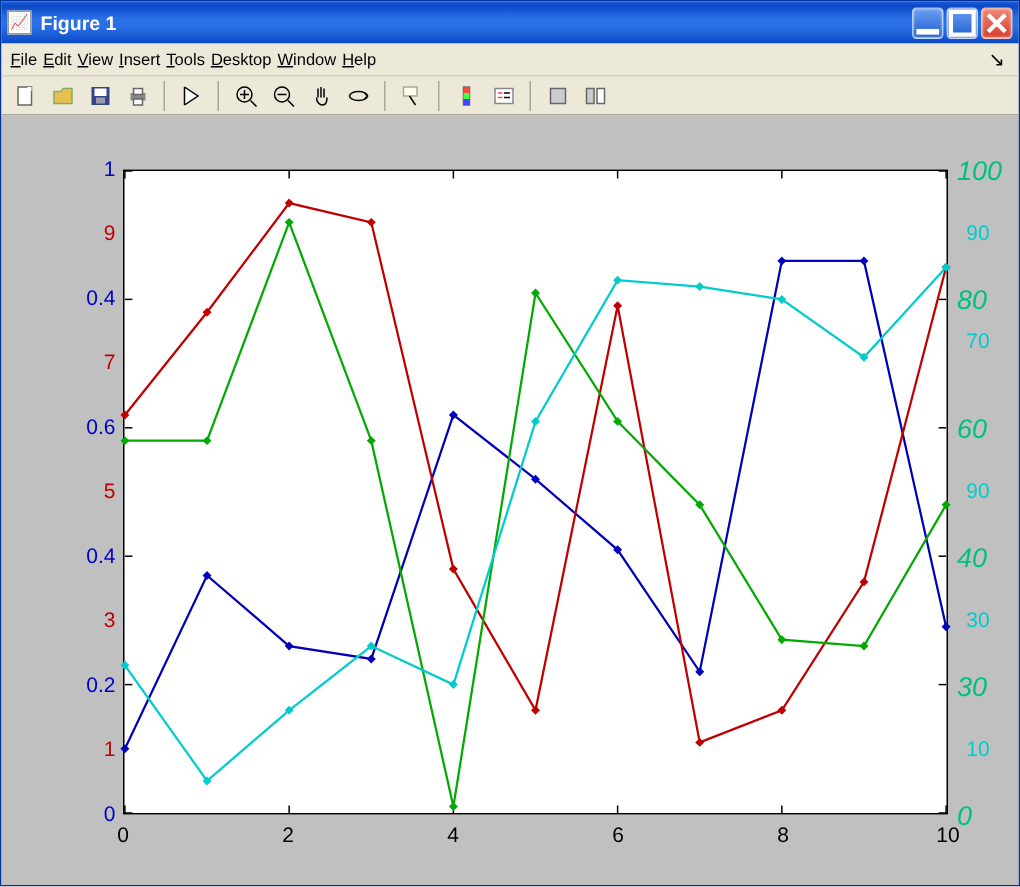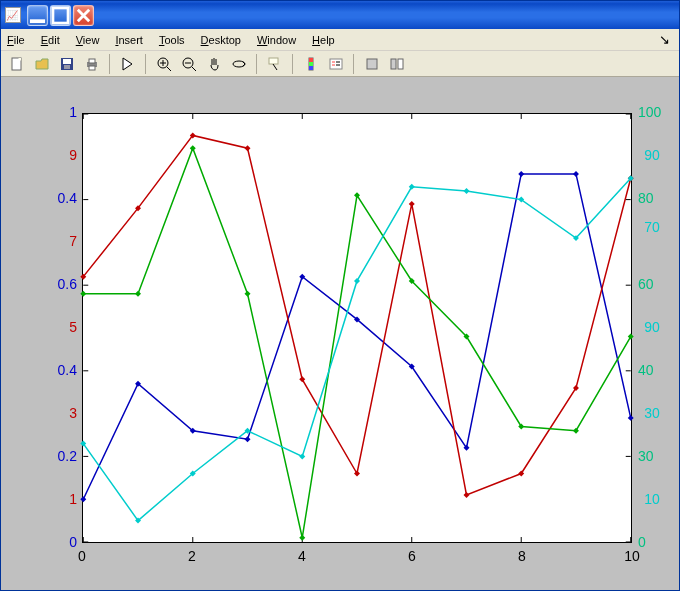--- a/index.html
+++ b/index.html
@@ -55,21 +55,21 @@
     box-shadow: inset 0 0 2px rgba(255,255,255,0.6);
   }
   .win-btn.min { background: linear-gradient(#6b9ef2, #1c5ed0); }
   .win-btn.max { background: linear-gradient(#6b9ef2, #1c5ed0); }
   .win-btn.close { background: linear-gradient(#f08673, #d6402b); }
   .menubar {
     height: 22px;
     display: flex;
     align-items: center;
     padding: 0 6px;
-    gap: 16px;
+    gap: 4px;
     background: #ece9d8;
     border-bottom: 1px solid #d4d0c8;
     position: relative;
   }
   .menubar .docktoggle {
     position: absolute;
     right: 6px;
     top: 3px;
     width: 14px; height: 14px;
     color: #000;
@@ -117,31 +117,32 @@
     left: 75px;
     top: 30px;
     width: 550px;
     height: 430px;
     background: #fff;
     border: 1px solid #000;
   }
   .plot-area svg { width: 100%; height: 100%; overflow: visible; }
   .tick-y-left  { position: absolute; left: 40px;  text-align: right; width: 30px; color: #0000cc; font-size: 14px; }
   .tick-y-left2 { position: absolute; left: 55px;  text-align: right; width: 15px; color: #c00000; font-size: 14px; }
-  .tick-y-right { position: absolute; right: 0px;  text-align: left;  width: 28px; color: #00c080; font-size: 14px; }
+  .tick-y-right { position: absolute; right: 0px;  text-align: left;  width: 28px; color: #00c080; font-size: 18px; font-style: italic; }
   .tick-y-right2{ position: absolute; right: -2px; text-align: center;  width: 28px; color: #00cccc; font-size: 14px; }
   .tick-x       { position: absolute; top: 465px;  text-align: center; width: 20px; color: #000;    font-size: 14px; }
 </style>
 </head>
 <body>
 
 <div class="window">
 
   <div class="titlebar">
     <span class="app-icon">📈</span>
+    <span class="title">Figure 1</span>
     <span class="win-btns">
       <span class="win-btn min">
         <svg viewBox="0 0 10 10">
             <rect x="1" y="7" width="8" height="2" fill="#fff"></rect>
           </svg>
       </span>
       <span class="win-btn max">
         <svg viewBox="0 0 10 10">
             <rect x="1" y="1" width="8" height="8" fill="none" stroke="#fff" stroke-width="1.5"></rect>
           </svg>

